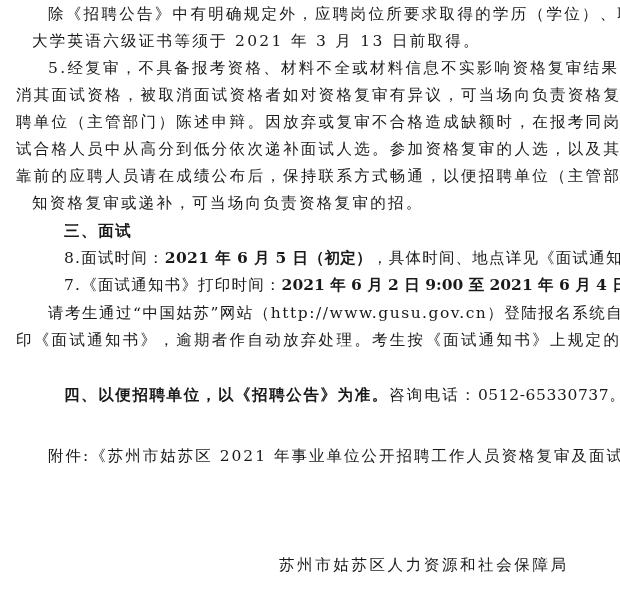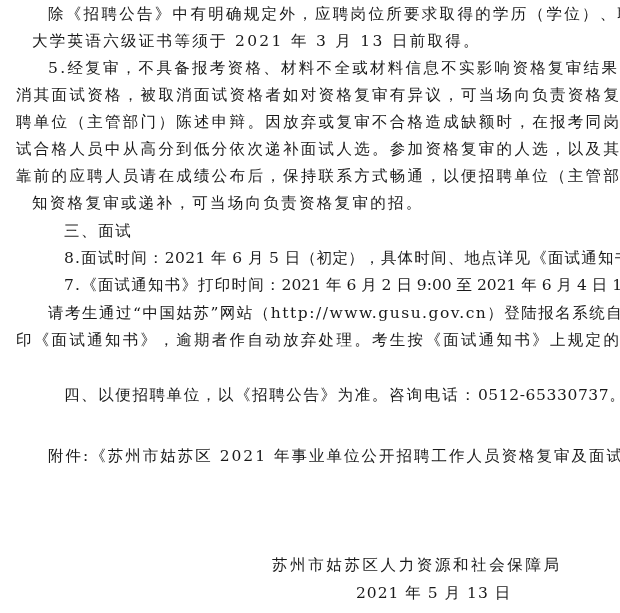--- a/index.html
+++ b/index.html
@@ -10,21 +10,21 @@
   }
   .doc { position: absolute; left: 0; top: 0; width: 620px; height: 613px; }
   .line {
     position: absolute; left: 16px; width: 586px;
     font-size: 15.5px; line-height: 20px; height: 20px;
     white-space: nowrap; letter-spacing: 2.3px;
     text-align: justify; text-align-last: justify;
   }
   .line.last { text-align-last: left; margin-left: 16px; }
   .indent { left: 48px; width: 554px; }
-  .b { font-weight: normal; letter-spacing: 1.6px; }
+  .b { font-weight: bold; letter-spacing: 1.6px; }
   .lat { letter-spacing: 0.6px; }
 </style>
 </head>
 <body>
 
 <div class="doc">
 
   <div class="line indent" style="top:4px">除《招聘公告》中有明确规定外，应聘岗位所要求取得的学历（学位）、职称、</div>
   <div class="line last" style="top:31px">大学英语六级证书等须于 2021 年 3 月 13 日前取得。</div>
 
@@ -47,16 +47,15 @@
 
   <div class="line indent" style="top:303px; letter-spacing:1.5px">请考生通过“中国姑苏”网站（http://www.gusu.gov.cn）登陆报名系统自行打</div>
   <div class="line" style="top:330px">印《面试通知书》，逾期者作自动放弃处理。考生按《面试通知书》上规定的时间和</div>
 
   <div class="line indent last" style="top:385px">
     <span class="b">四、以便招聘单位，以《招聘公告》为准。</span><span>咨询电话：</span><span class="lat">0512-65330737。</span>
   </div>
 
   <div class="line indent" style="top:446px; letter-spacing:2px">附件:《苏州市姑苏区 2021 年事业单位公开招聘工作人员资格复审及面试疫情防</div>
 
-  <div class="line last" style="top:555px; left:256px; width:300px; letter-spacing:2.6px">苏州市姑苏区人力资源和社会保障局</div>
-  <div class="line last" style="top:583px; left:340px; width:200px; letter-spacing:1px">2021 年 5 月 13 日</div>
+  <div class="line last" style="top:555px; left:263px; width:300px; letter-spacing:2.6px">苏州市姑苏区人力资源和社会保障局</div>
 
 </div>
 
 </body></html>

